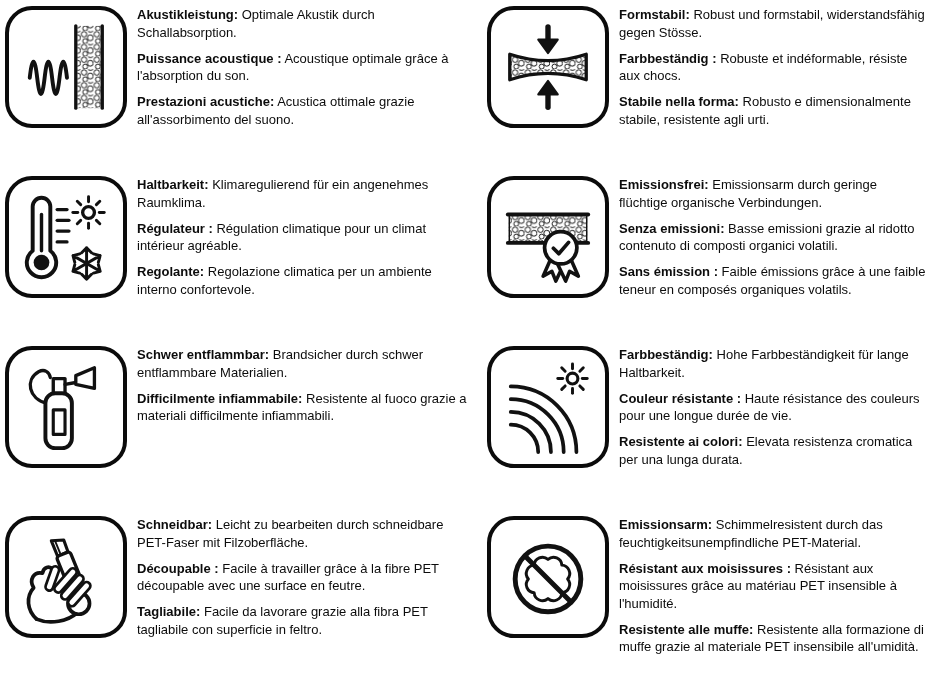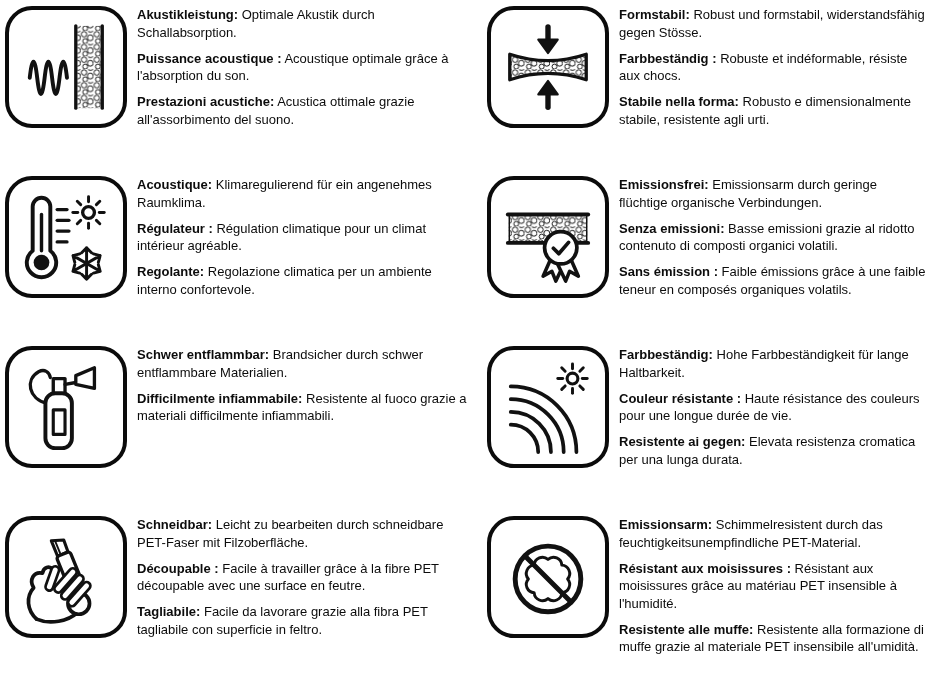--- a/index.html
+++ b/index.html
@@ -112,21 +112,21 @@
             </g>
             <g stroke-width="3">
               <path d="M71 61 L71 93 M66 66 L71 61 L76 66 M66 88 L71 93 L76 88"></path>
               <path d="M71 61 L71 93 M66 66 L71 61 L76 66 M66 88 L71 93 L76 88" transform="rotate(60 71 77)"></path>
               <path d="M71 61 L71 93 M66 66 L71 61 L76 66 M66 88 L71 93 L76 88" transform="rotate(120 71 77)"></path>
             </g>
           </g>
         </svg>
       </div>
       <div class="texts">
-        <p><b>Acoustique:</b> <span>Klimaregulierend für ein angenehmes Raumklima.</span></p>
+        <p><b>Haltbarkeit:</b> <span>Klimaregulierend für ein angenehmes Raumklima.</span></p>
         <p><b>Régulateur :</b> <span>Régulation climatique pour un climat intérieur agréable.</span></p>
         <p><b>Regolante:</b> <span>Regolazione climatica per un ambiente interno confortevole.</span></p>
       </div>
     </article>
 
     <article class="feature">
       <div class="tile">
         <svg viewBox="0 0 100 100">
           <rect x="10" y="27" width="80" height="29" fill="url(#feltpat)" stroke="none"></rect>
           <g fill="none" stroke="#111" stroke-linecap="round" stroke-linejoin="round">
@@ -185,21 +185,21 @@
                 <line x1="67.5" y1="28.5" x2="64" y2="32"></line>
               <line x1="82.5" y1="28.5" x2="86" y2="32"></line>
                 <line x1="67.5" y1="13.5" x2="64" y2="10"></line>
             </g>
           </g>
         </svg>
       </div>
       <div class="texts">
         <p><b>Farbbeständig:</b> <span>Hohe Farbbeständigkeit für lange Haltbarkeit.</span></p>
         <p><b>Couleur résistante :</b> <span>Haute résistance des couleurs pour une longue durée de vie.</span></p>
-        <p><b>Resistente ai gegen:</b> <span>Elevata resistenza cromatica per una lunga durata.</span></p>
+        <p><b>Resistente ai colori:</b> <span>Elevata resistenza cromatica per una lunga durata.</span></p>
       </div>
     </article>
 
     <article class="feature">
       <div class="tile">
         <svg viewBox="0 0 100 100">
           <g fill="none" stroke="#111" stroke-linecap="round" stroke-linejoin="round">
             <g transform="rotate(-22 50 34)">
               <path d="M44 9 L56 13 L55.5 26 L44 26 Z" fill="#fff" stroke-width="3.2"></path>
               <line x1="47.5" y1="12" x2="47.5" y2="24" stroke-width="2"></line>

